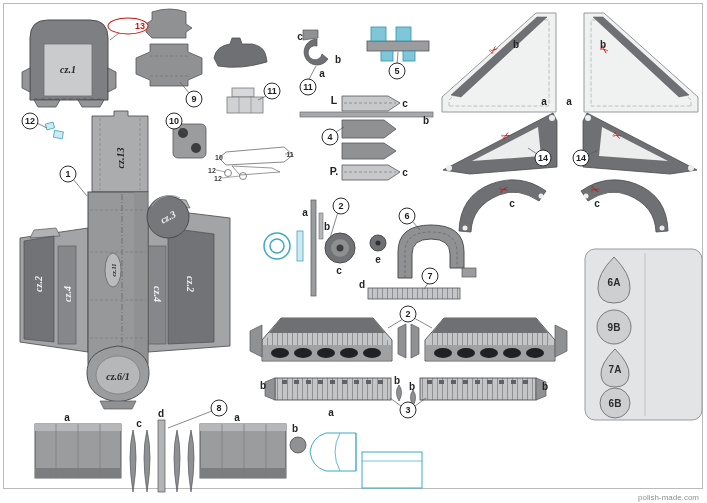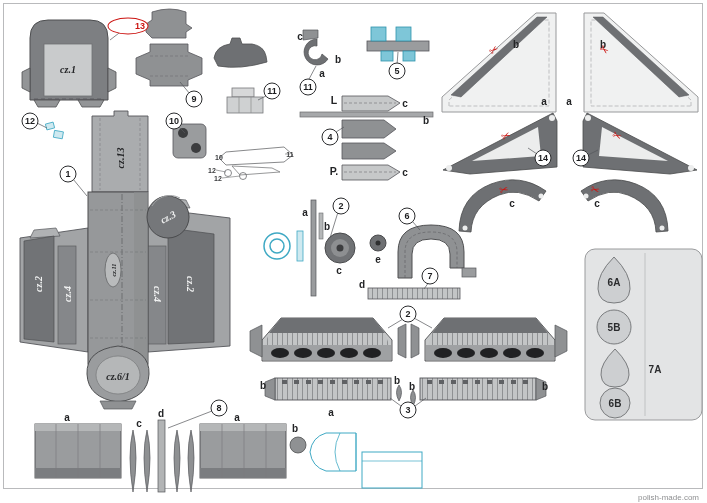--- a/index.html
+++ b/index.html
@@ -318,22 +318,22 @@
       <div class="lbl name" style="left: 68px; top: 69px;">cz.1</div>
       <div class="lbl name" style="left: 120px; top: 158px; transform: translate(-50%, -50%) rotate(-90deg);">cz.13</div>
       <div class="lbl name light" style="left: 168px; top: 217px; transform: translate(-50%, -50%) rotate(-28deg);">cz.3</div>
       <div class="lbl name light" style="left: 38px; top: 284px; transform: translate(-50%, -50%) rotate(-90deg);">cz.2</div>
       <div class="lbl name light" style="left: 67px; top: 294px; transform: translate(-50%, -50%) rotate(-90deg);">cz.4</div>
       <div class="lbl name small" style="left: 113px; top: 270px; transform: translate(-50%, -50%) rotate(-90deg);">cz.11</div>
       <div class="lbl name light" style="left: 157px; top: 294px; transform: translate(-50%, -50%) rotate(90deg);">cz.4</div>
       <div class="lbl name light" style="left: 190px; top: 284px; transform: translate(-50%, -50%) rotate(90deg);">cz.2</div>
       <div class="lbl name" style="left: 118px; top: 376px;">cz.6/1</div>
       <div class="lbl panel" style="left: 614px; top: 282px;">6A</div>
-      <div class="lbl panel" style="left: 614px; top: 327px;">5B</div>
-      <div class="lbl panel" style="left: 615px; top: 369px; margin-left: 40px;">7A</div>
+      <div class="lbl panel" style="left: 614px; top: 327px;">9B</div>
+      <div class="lbl panel" style="left: 615px; top: 369px;">7A</div>
       <div class="lbl panel" style="left: 615px; top: 403px;">6B</div>
       <div class="lbl letter" style="left: 300px; top: 36px;">c</div>
       <div class="lbl letter" style="left: 338px; top: 59px;">b</div>
       <div class="lbl letter" style="left: 322px; top: 73px;">a</div>
       <div class="lbl letter" style="left: 405px; top: 103px;">c</div>
       <div class="lbl letter" style="left: 426px; top: 120px;">b</div>
       <div class="lbl letter" style="left: 405px; top: 172px;">c</div>
       <div class="lbl letter" style="left: 516px; top: 44px;">b</div>
       <div class="lbl letter" style="left: 544px; top: 101px;">a</div>
       <div class="lbl letter" style="left: 603px; top: 44px;">b</div>

